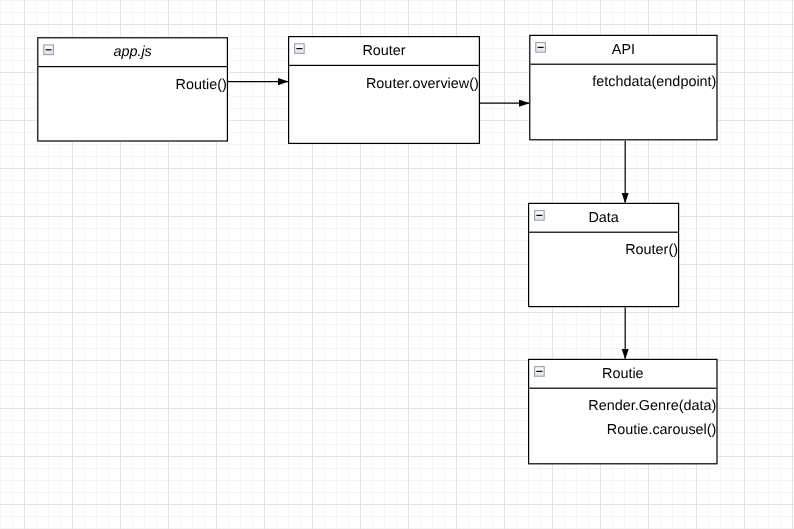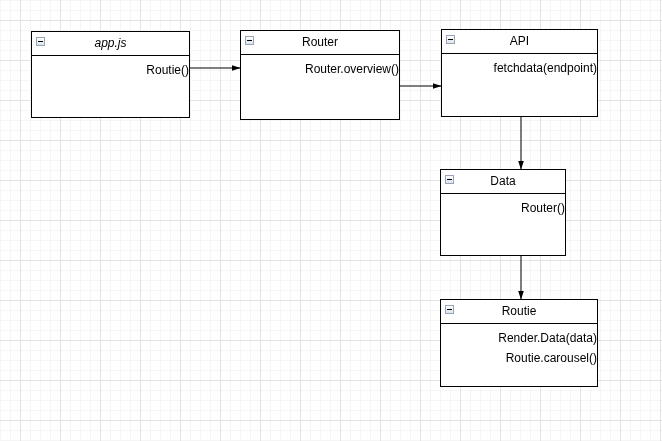--- a/index.html
+++ b/index.html
@@ -156,18 +156,18 @@
   </div>
 
   <div class="node" style="left:440px; top:299px; width:158px; height:88px;">
     <div class="node-title">
       <span class="collapse">
           <span class="minus"></span>
         </span>
       <span class="title-text">Routie</span>
     </div>
     <div class="node-body">
-      <div class="line">Render.Data(data)</div>
+      <div class="line">Render.Genre(data)</div>
       <div class="line">Routie.carousel()</div>
     </div>
   </div>
 
 </div>
 
 </body></html>

